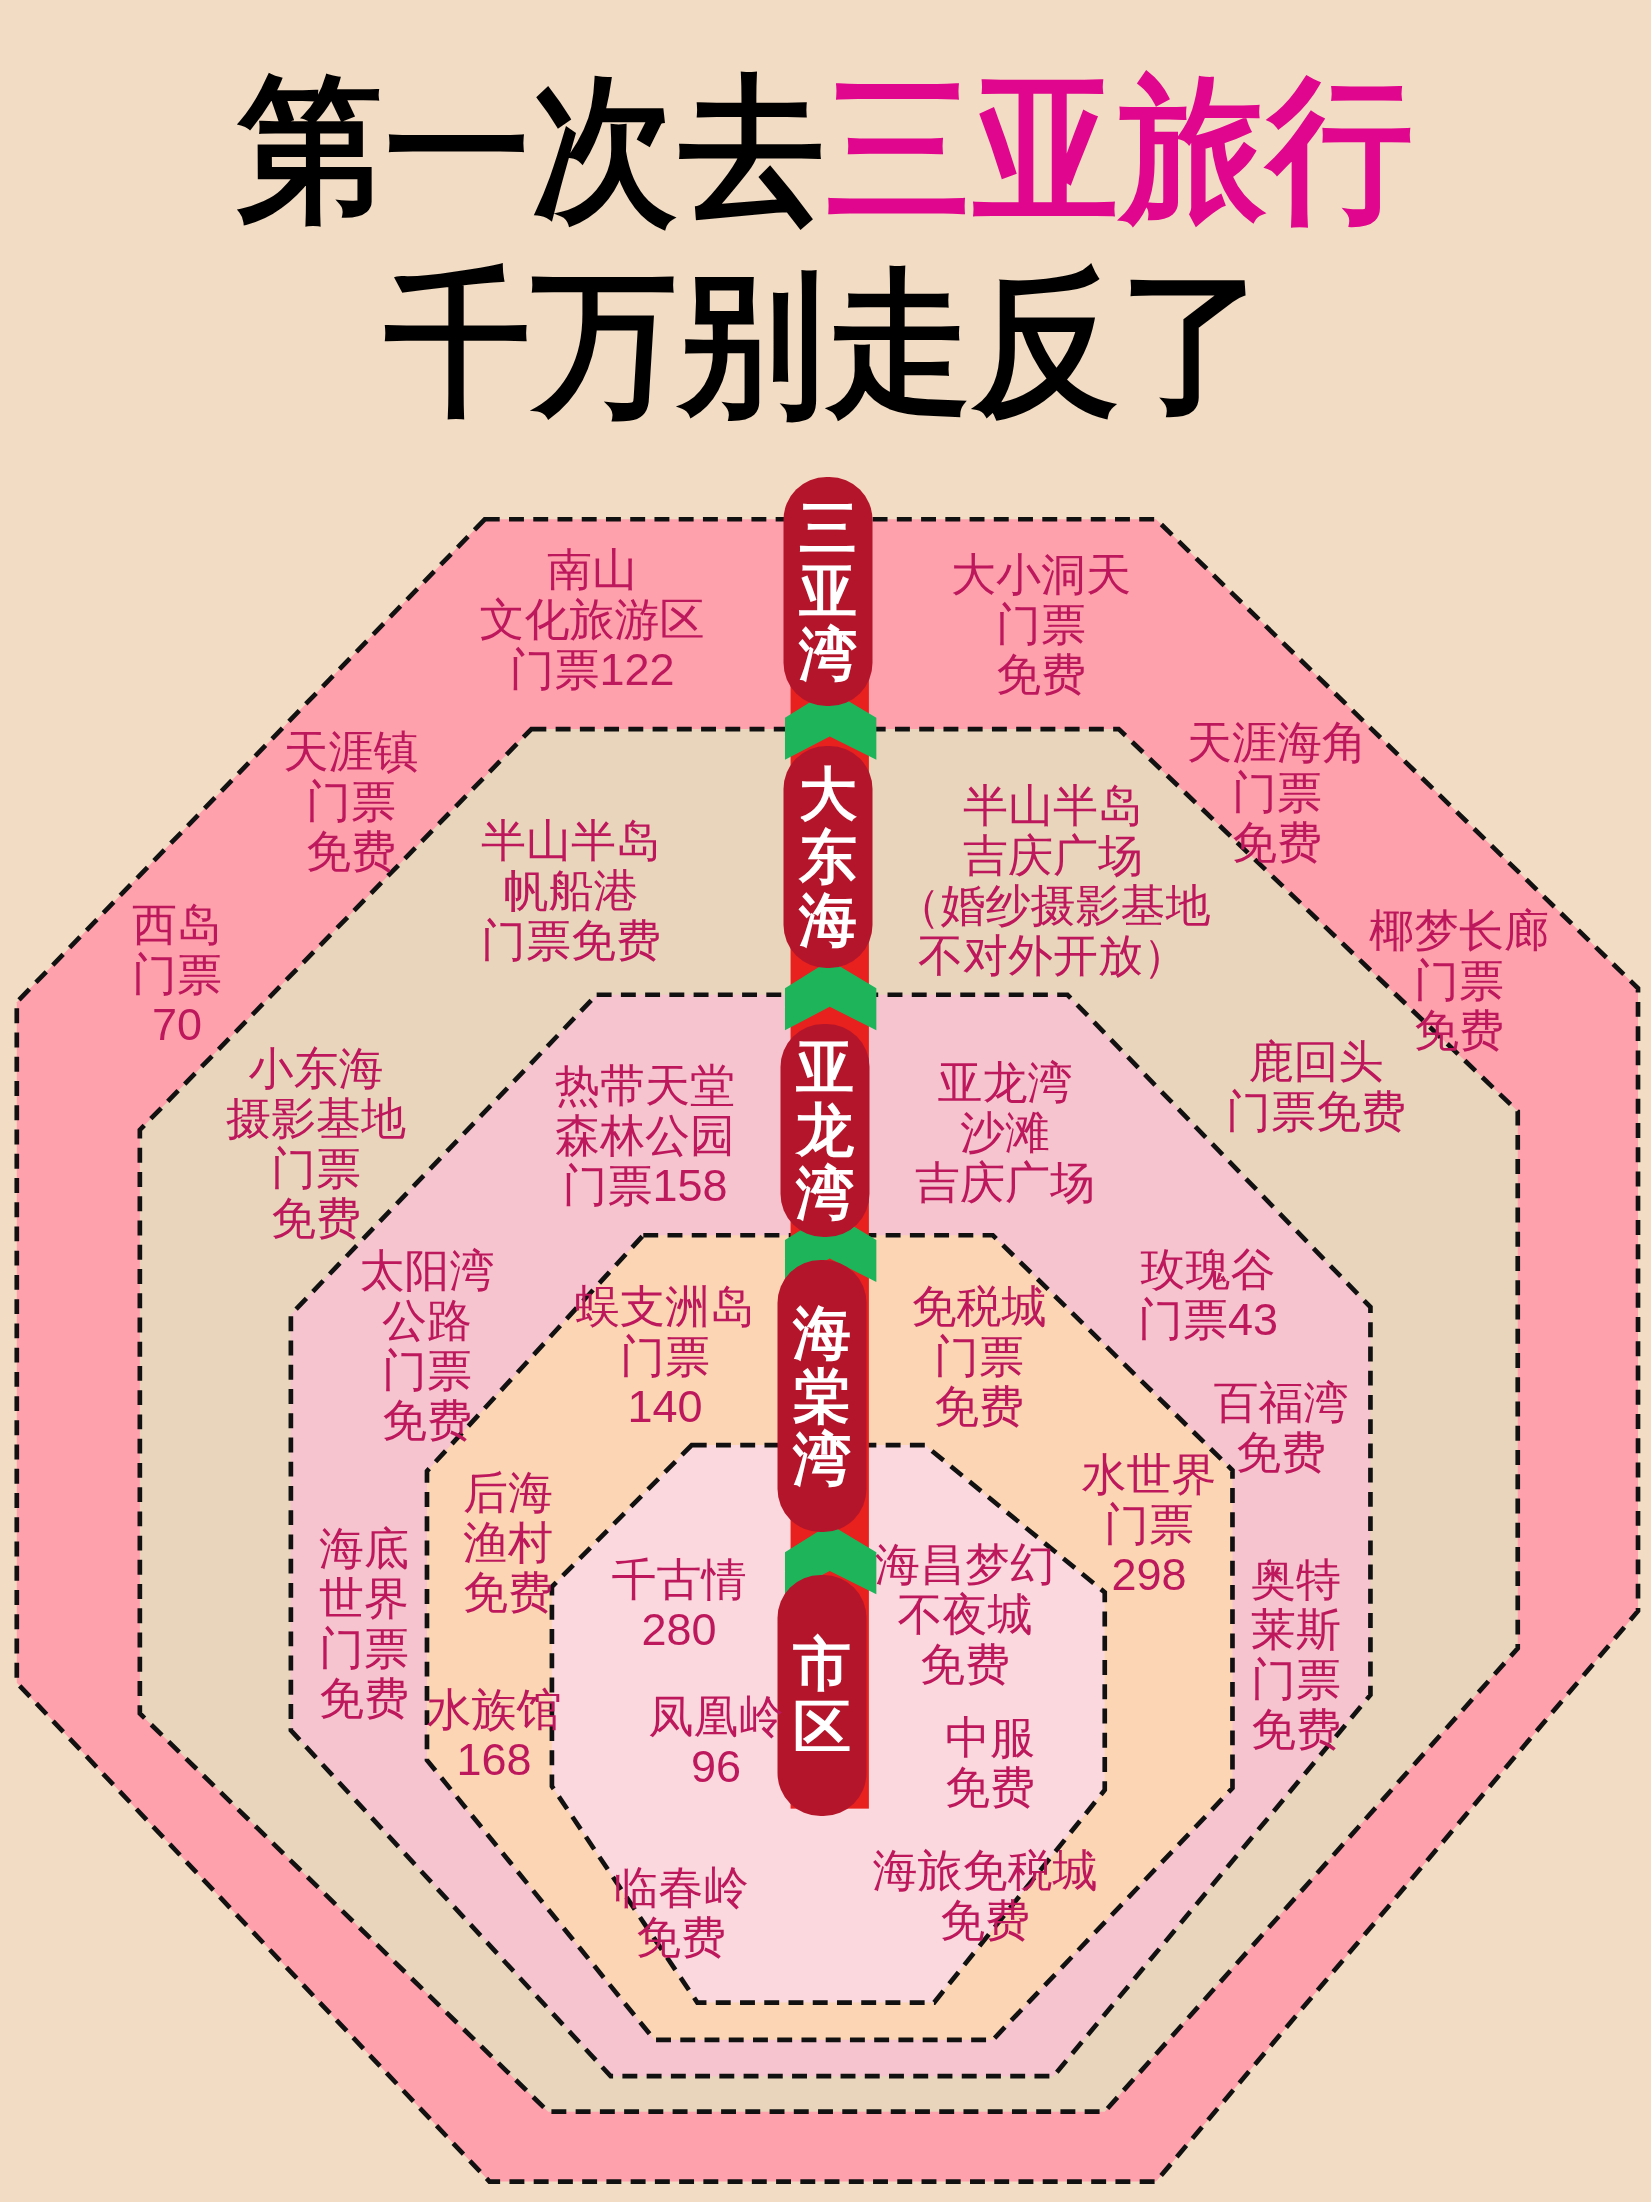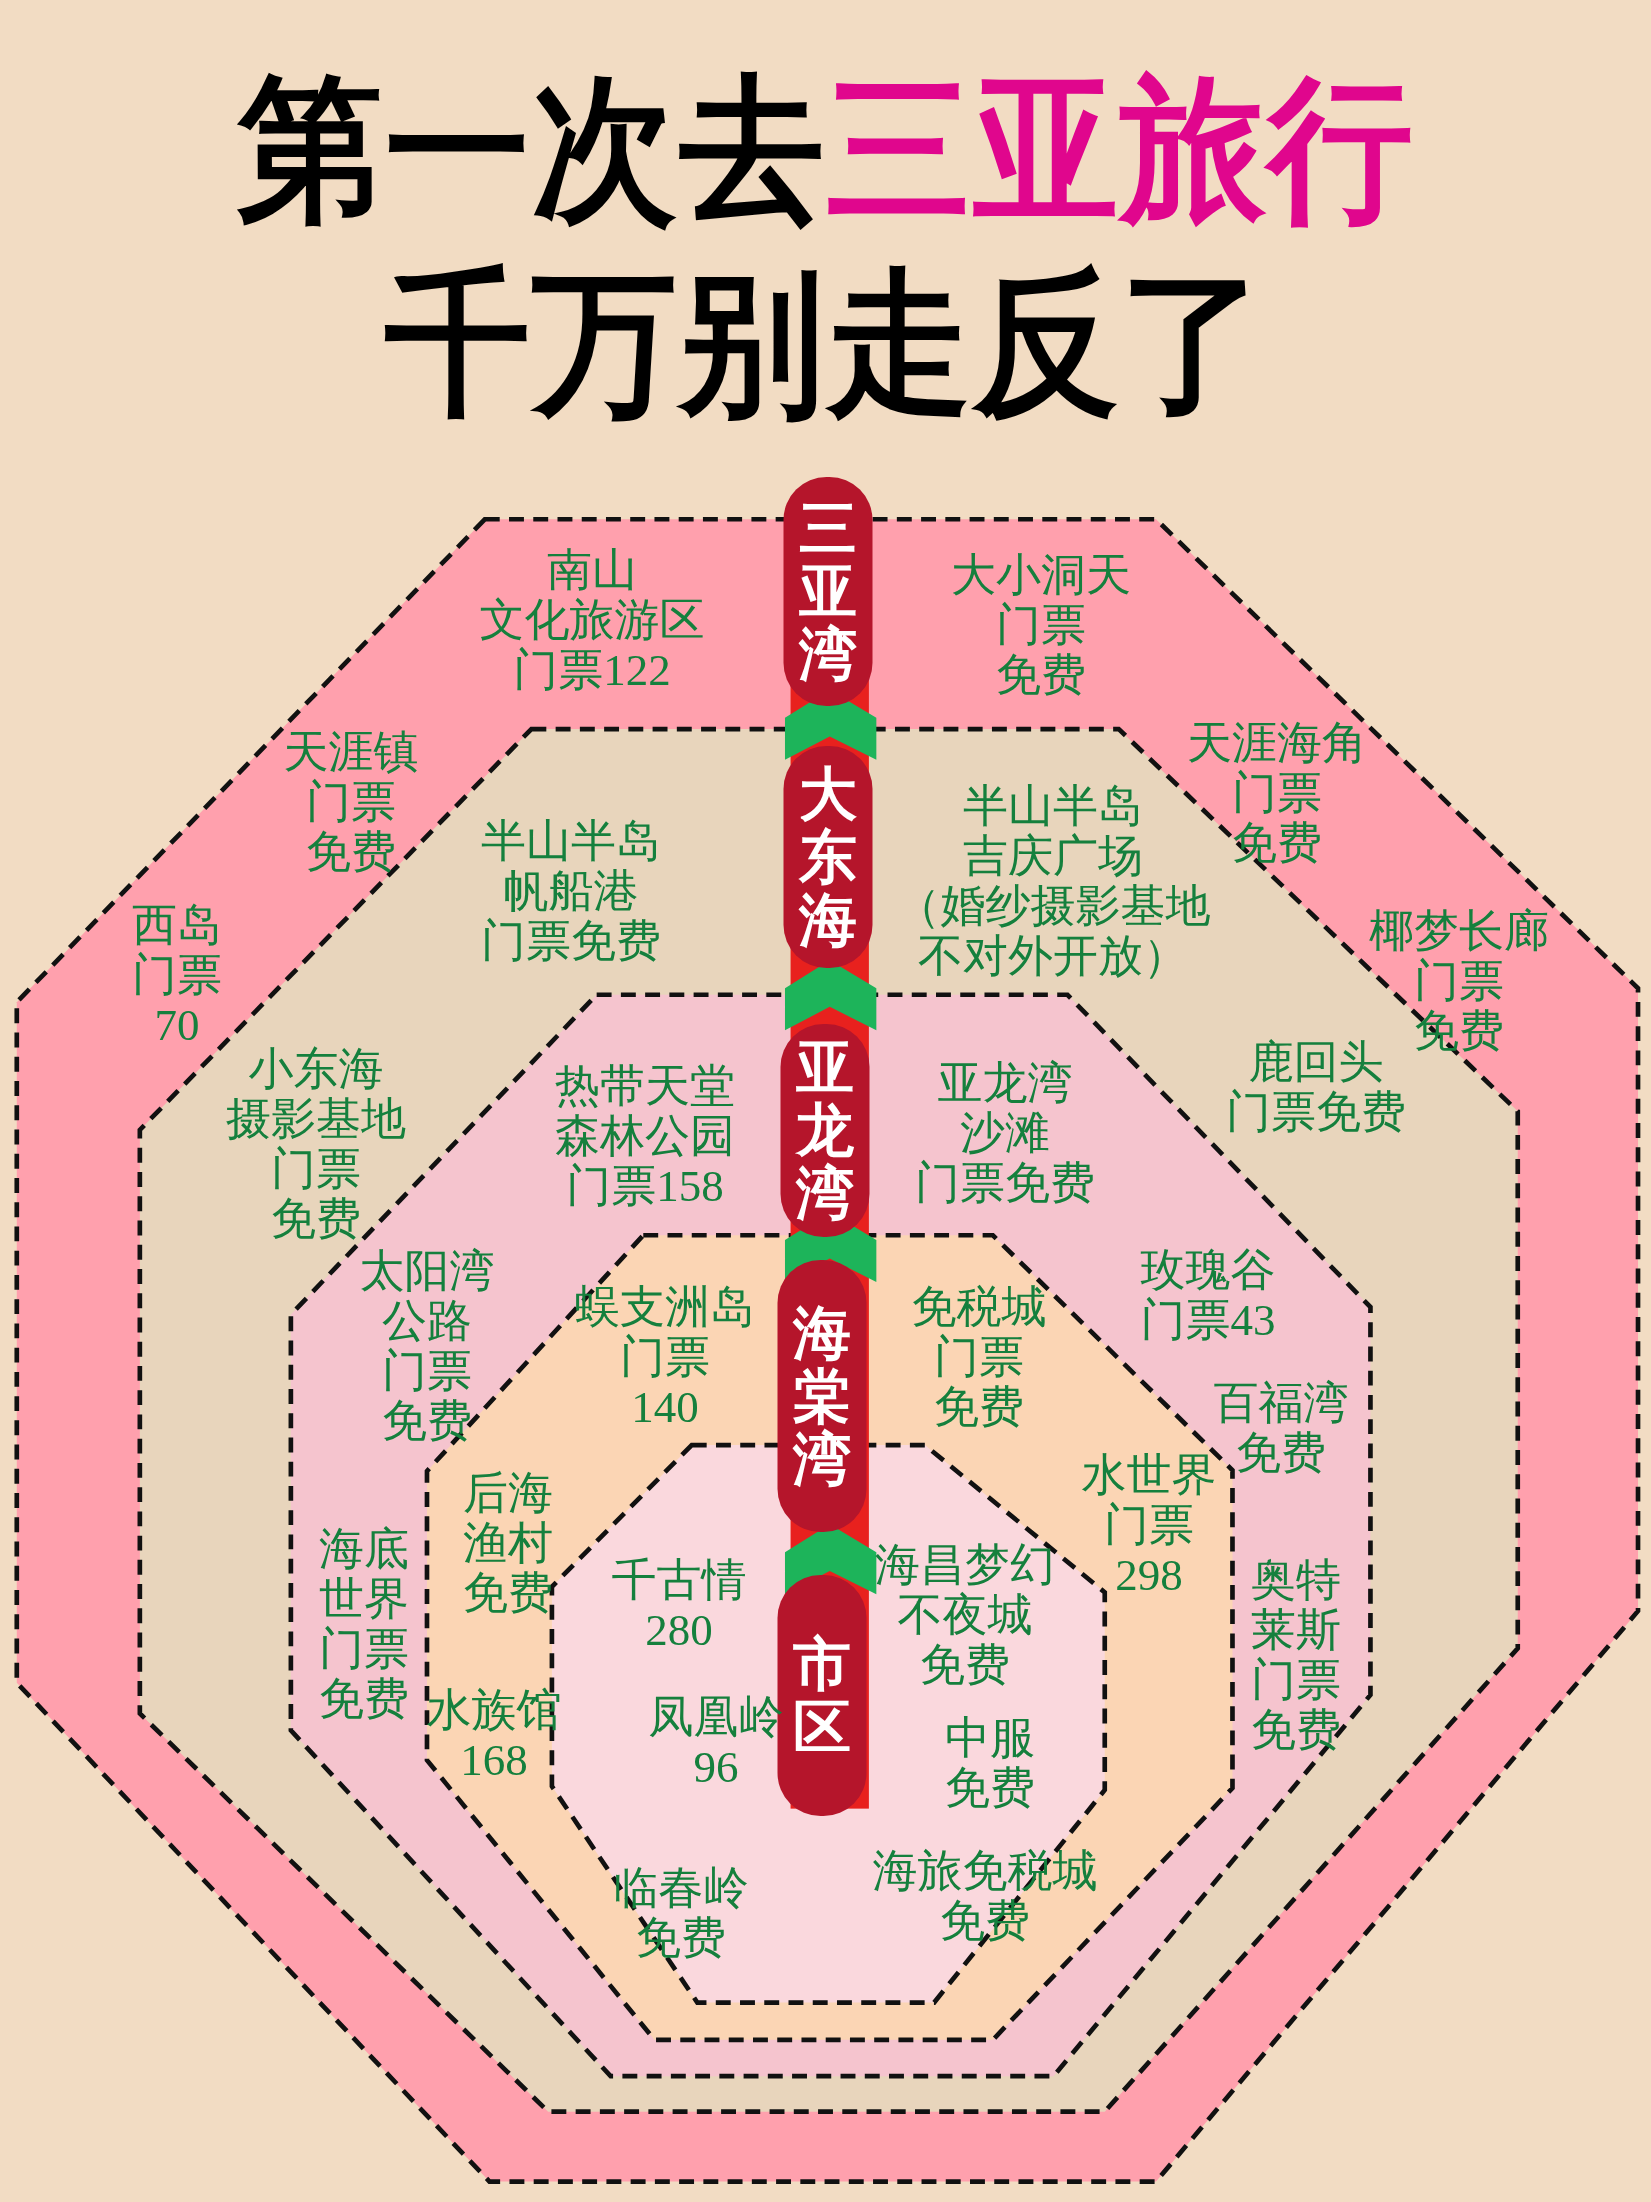--- a/index.html
+++ b/index.html
@@ -19,23 +19,23 @@
   }
   #title-line1 { top: 56px; font-size: 158px; line-height: 186px; }
   #title-line2 { top: 250px; font-size: 158px; line-height: 186px; }
   .title .accent { color: #E0068D; }
   svg#rings { position: absolute; left: 0; top: 0; }
   .label {
     position: absolute;
     text-align: center;
     font-size: 45px;
     line-height: 50px;
-    color: #15803d;
+    color: #be185d;
     white-space: pre-line;
-    font-family: Liberation Serif, serif;
+    font-family: Liberation Sans, sans-serif;
     transform: translateX(-50%);
   }
   .station {
     position: absolute;
     background: #B5152B;
     border-radius: 43px;
     color: #fff;
     font-weight: bold;
     font-size: 58px;
     line-height: 63px;
@@ -135,21 +135,21 @@
 门票
 免费</div>
 <div class="label" style="left:1316px; top:1037px;">鹿回头
 门票免费</div>
 
 <div class="label" style="left:645px; top:1061px;">热带天堂
 森林公园
 门票158</div>
 <div class="label" style="left:1005px; top:1058px;">亚龙湾
 沙滩
-门票免费</div>
+吉庆广场</div>
 <div class="label" style="left:427px; top:1246px;">太阳湾
 公路
 门票
 免费</div>
 <div class="label" style="left:1208px; top:1245px;">玫瑰谷
 门票43</div>
 <div class="label" style="left:1281px; top:1378px;">百福湾
 免费</div>
 <div class="label" style="left:364px; top:1524px;">海底
 世界

